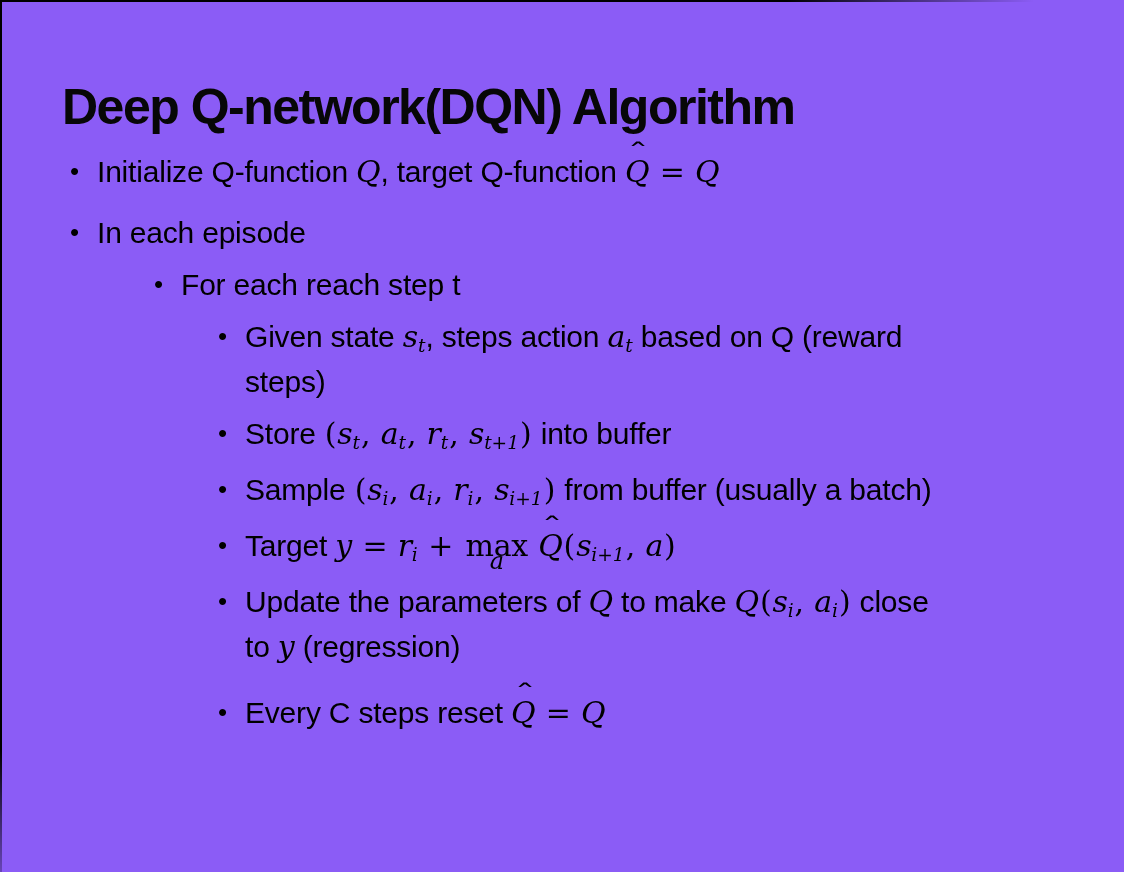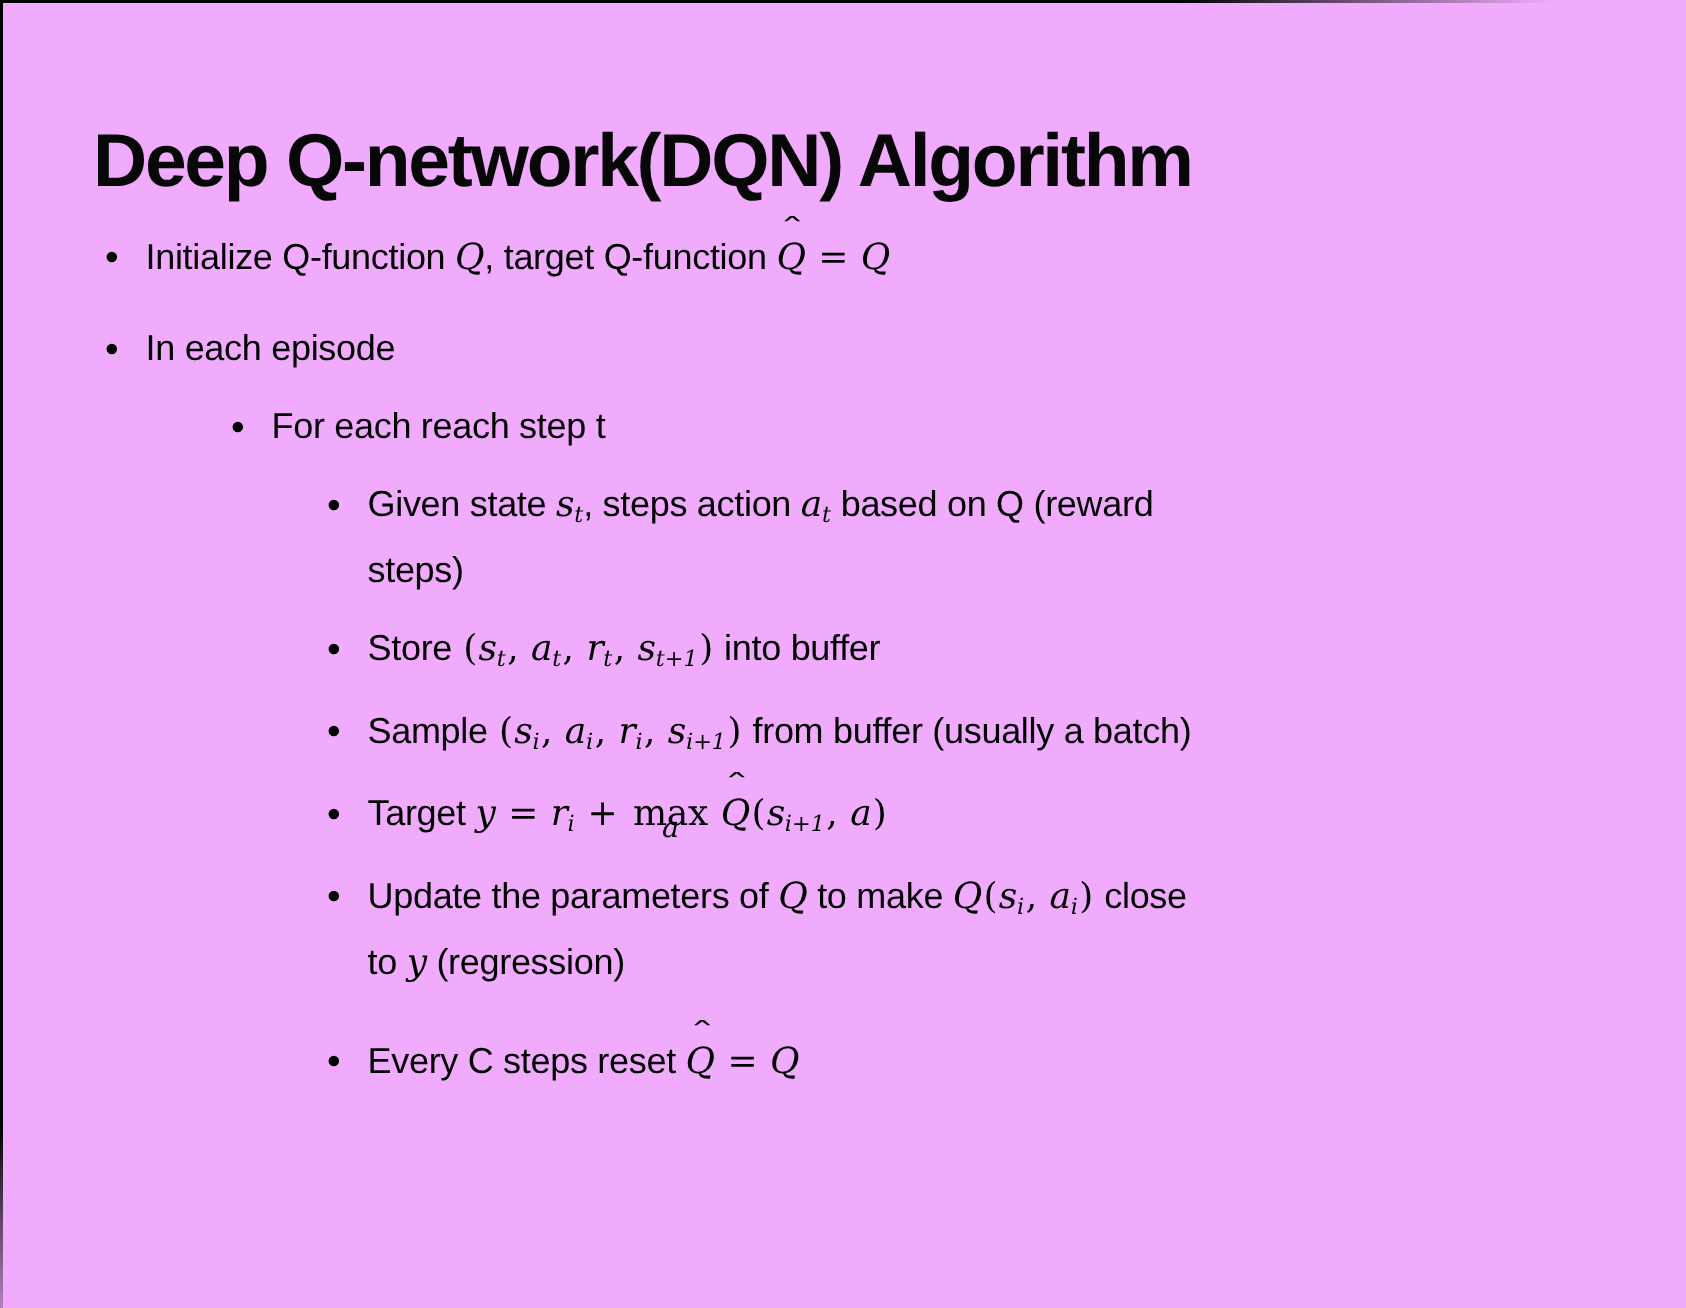--- a/index.html
+++ b/index.html
@@ -1,20 +1,20 @@
 <!DOCTYPE html>
 <html><head>
 <meta charset="utf-8">
 <style>
   html, body { margin: 0; padding: 0; background: #ffffff; }
   .slide {
     position: relative;
     width: 1124px;
     height: 872px;
-    background: #f0abfc;
+    background: #8b5cf6;
     overflow: hidden;
     font-family: "Liberation Sans", sans-serif;
     color: #000000;
   }
   .frame-top {
     position: absolute; top: 0; left: 0;
     width: 100%; height: 2px;
     background: linear-gradient(to right, #000 0%, #000 70%, rgba(0,0,0,0) 92%);
   }
   .frame-left {
@@ -33,21 +33,21 @@
   }
   .content {
     position: absolute;
     left: 0; top: 151px;
     width: 100%;
   }
   .item {
     position: relative;
     padding-left: 29px;
     margin-bottom: 11px;
-    font-size: 24px;
+    font-size: 30px;
     letter-spacing: -0.2px;
   }
   .item::before {
     content: "\2022";
     position: absolute;
     left: 2px; top: 0;
     line-height: 41px;
     font-size: 26px;
   }
   .item .text { line-height: 41px; }

